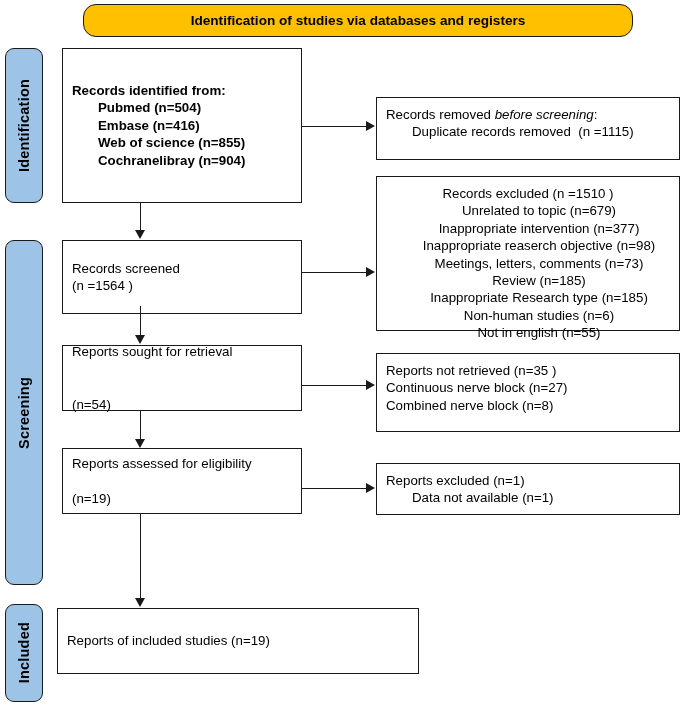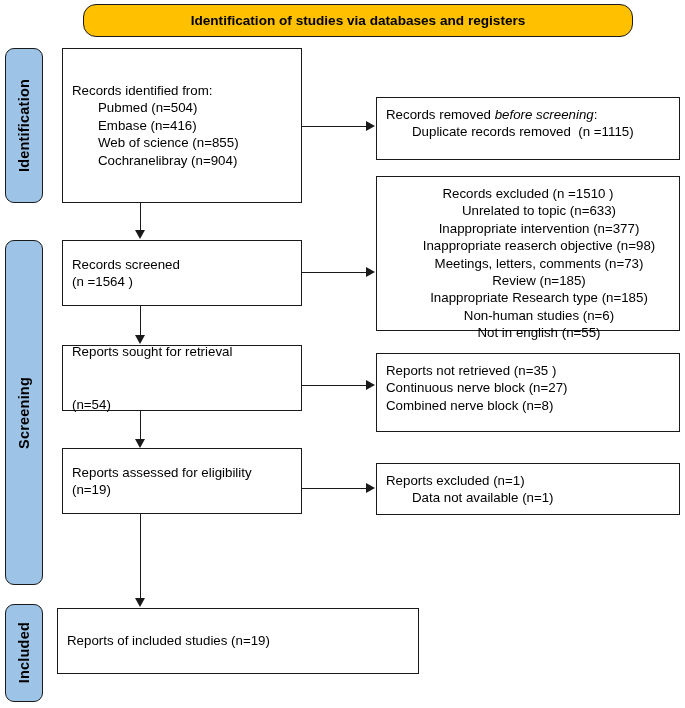--- a/index.html
+++ b/index.html
@@ -125,62 +125,62 @@
   </div>
 
   <div class="phase-pill" style="left:5px; top:604px; width:38px; height:98px;">
     <span class="phase-label">Included</span>
   </div>
 
   <div class="banner" style="left:63px; top:4px; width:550px; height:33px;">
     <span>Identification of studies via databases and registers</span>
   </div>
 
-  <div class="box" style="left:62px; top:48px; width:240px; height:155px;">
+  <div class="box" style="left:62px; top:48px; width:240px; height:155px;font-weight:bold;">
     <div class="line">Records identified from:</div>
     <div class="line indent">Pubmed (n=504)</div>
     <div class="line indent">Embase (n=416)</div>
     <div class="line indent">Web of science (n=855)</div>
     <div class="line indent">Cochranelibray (n=904)</div>
   </div>
 
   <div class="box top-align" style="left:376px; top:97px; width:304px; height:63px;">
     <div class="line"><span>Records removed </span><span class="ital">before screening</span><span>:</span></div>
     <div class="line indent">Duplicate records removed  (n =1115)</div>
   </div>
 
-  <div class="box" style="left:62px; top:240px; width:240px; height:66px;">
+  <div class="box" style="left:62px; top:240px; width:240px; height:74px;">
     <div class="line">Records screened</div>
     <div class="line">(n =1564 )</div>
   </div>
 
   <div class="box top-align" style="left:376px; top:176px; width:304px; height:155px;text-align:center;">
     <div class="line">Records excluded (n =1510 )</div>
-    <div class="line indent-sm">Unrelated to topic (n=633)</div>
+    <div class="line indent-sm">Unrelated to topic (n=679)</div>
     <div class="line indent-sm">Inappropriate intervention (n=377)</div>
     <div class="line indent-sm">Inappropriate reaserch objective (n=98)</div>
     <div class="line indent-sm">Meetings, letters, comments (n=73)</div>
     <div class="line indent-sm">Review (n=185)</div>
     <div class="line indent-sm">Inappropriate Research type (n=185)</div>
     <div class="line indent-sm">Non-human studies (n=6)</div>
     <div class="line indent-sm">Not in english (n=55)</div>
   </div>
 
   <div class="box" style="left:62px; top:345px; width:240px; height:66px;gap:36px;">
     <div class="line">Reports sought for retrieval</div>
     <div class="line">(n=54)</div>
   </div>
 
   <div class="box top-align" style="left:376px; top:353px; width:304px; height:79px;">
     <div class="line">Reports not retrieved (n=35 )</div>
     <div class="line">Continuous nerve block (n=27)</div>
     <div class="line">Combined nerve block (n=8)</div>
   </div>
 
-  <div class="box" style="left:62px; top:448px; width:240px; height:66px;">
+  <div class="box" style="left:62px; top:448px; width:240px; height:66px;justify-content:space-between;">
     <div class="line">Reports assessed for eligibility</div>
     <div class="line">(n=19)</div>
   </div>
 
   <div class="box" style="left:376px; top:463px; width:304px; height:52px;">
     <div class="line">Reports excluded (n=1)</div>
     <div class="line indent">Data not available (n=1)</div>
   </div>
 
   <div class="box" style="left:57px; top:608px; width:362px; height:66px;">

